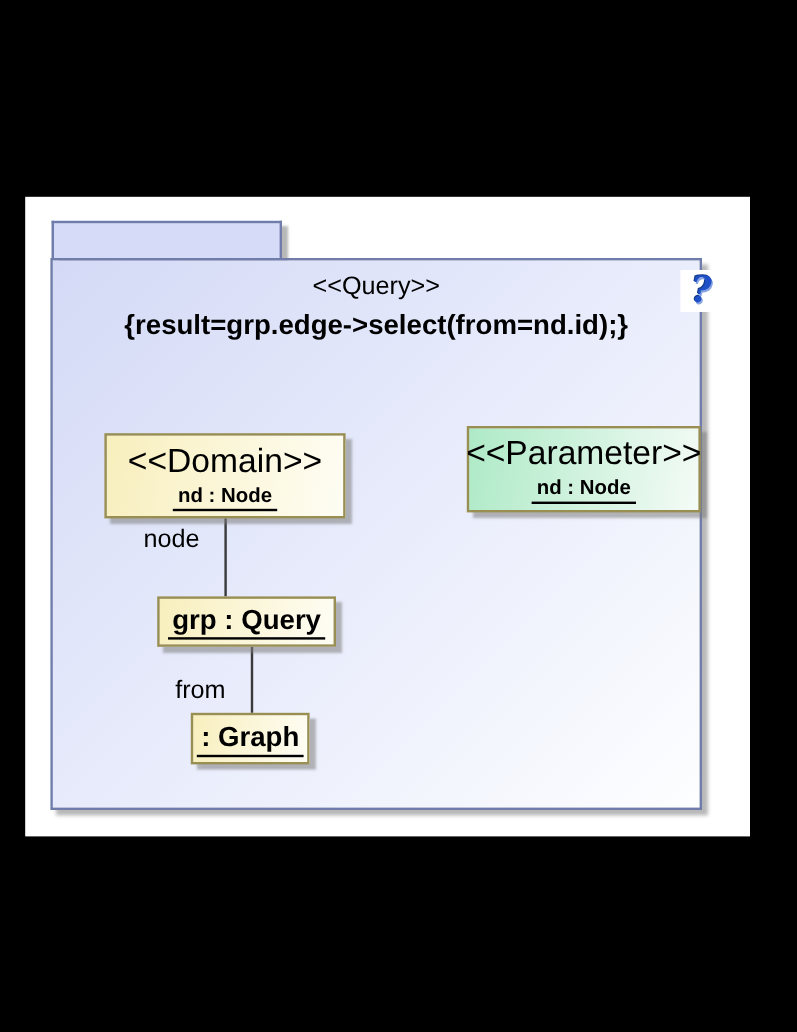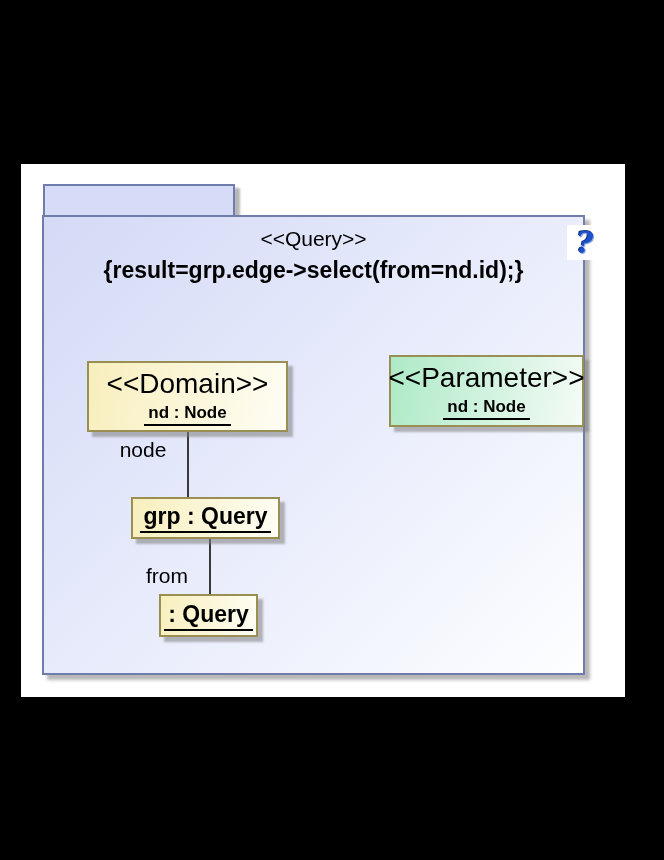--- a/index.html
+++ b/index.html
@@ -153,17 +153,17 @@
     <div class="obj-box box-parameter">
       <div class="stereo">&lt;&lt;Parameter&gt;&gt;</div>
       <div class="instance">nd : Node</div>
     </div>
 
     <div class="obj-box box-graph">
       <div class="instance">grp : Query</div>
     </div>
 
     <div class="obj-box box-edge">
-      <div class="instance">: Query</div>
+      <div class="instance">: Graph</div>
     </div>
 
   </div>
 </div>
 
 </body></html>

